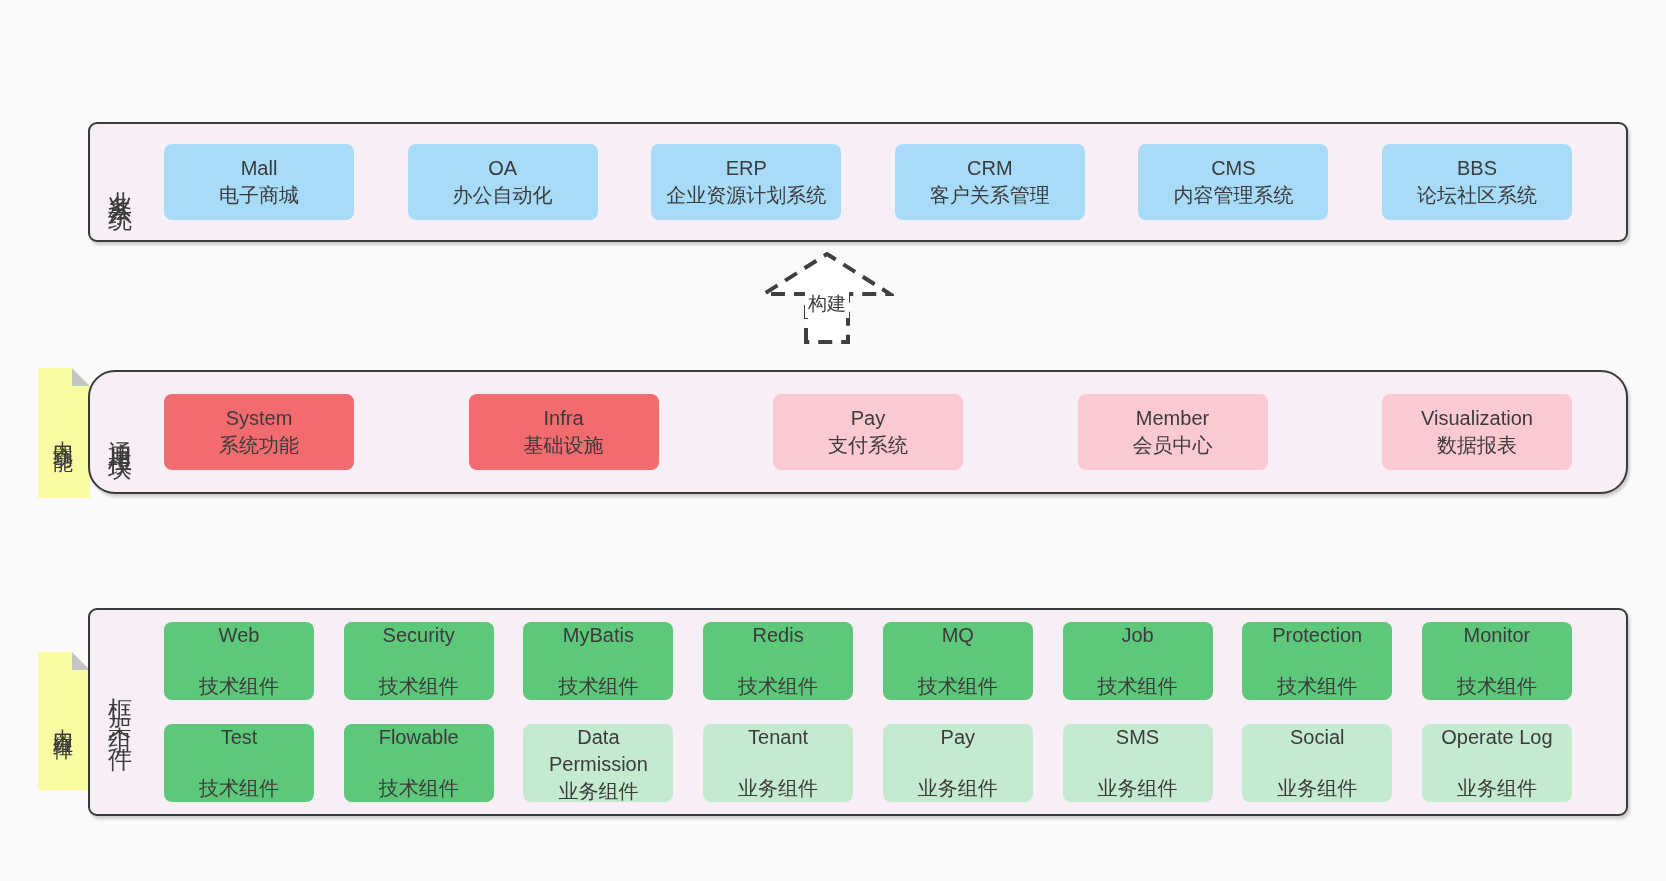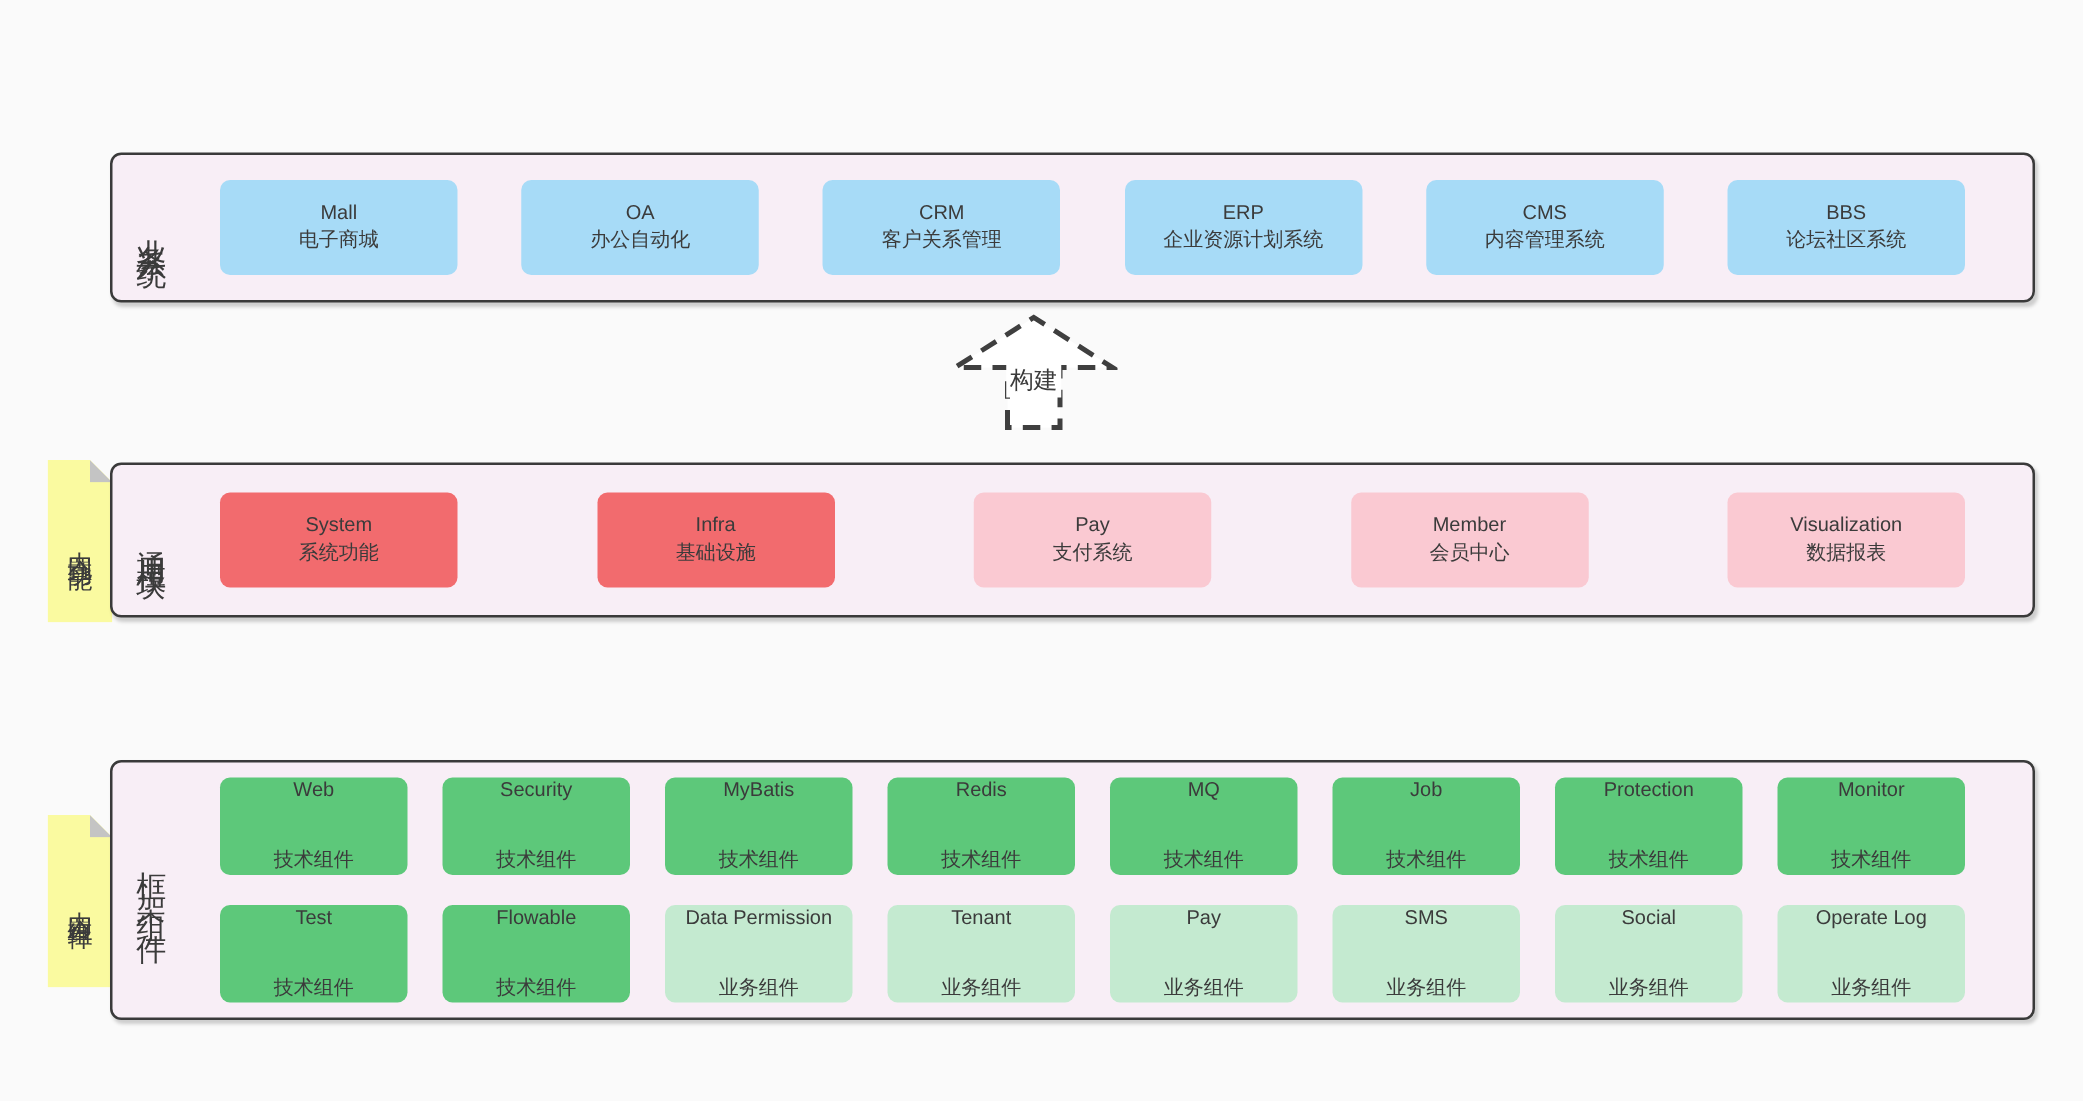--- a/index.html
+++ b/index.html
@@ -22,21 +22,21 @@
     background: var(--c-band, #f8eef6);
     border: 2px solid var(--c-border, #3a3a3a);
     border-radius: 9px;
     box-shadow: 2px 3px 3px rgba(0,0,0,0.18);
     display: flex;
     align-items: center;
     padding: 0 54px 0 14px;
     z-index: 2;
   }
   .band--business { top: 122px; height: 120px; }
-  .band--modules  { top: 370px; height: 124px; }
+  .band--modules  { top: 370px; height: 124px; border-radius: 27px; }
   .band--frame    { top: 608px; height: 208px; }
 
   .band-label {
     writing-mode: vertical-rl;
     text-orientation: upright;
     font-size: 24px;
     letter-spacing: 5px;
     margin-right: 28px;
     white-space: nowrap;
     color: var(--c-text, #3b3b3b);
@@ -48,23 +48,22 @@
 
   .box {
     width: 190px;
     height: 76px;
     border-radius: 8px;
     display: flex;
     flex-direction: column;
     align-items: center;
     justify-content: center;
     text-align: center;
-    font-size: 16px;
+    font-size: 20px;
     line-height: 1.35;
-    margin-left: 12px;
   }
   .band--frame .box { width: 150px; height: 78px; justify-content: space-between; }
   .box-title { max-width: 120px; }
 
   .v-blue       { background: var(--c-blue, #a7dbf7); }
   .v-red        { background: var(--c-red, #f26b6e); }
   .v-pink       { background: var(--c-pink, #fac9d2); }
   .v-green      { background: var(--c-green, #5dc87a); }
   .v-lightgreen { background: var(--c-lightgreen, #c4ead0); }
 
@@ -139,26 +138,26 @@
 
       <div class="box v-blue">
             <div class="box-title">Mall</div>
             <div class="box-subtitle">电子商城</div>
           </div>
           <div class="box v-blue">
             <div class="box-title">OA</div>
             <div class="box-subtitle">办公自动化</div>
           </div>
           <div class="box v-blue">
+            <div class="box-title">ERP</div>
+            <div class="box-subtitle">企业资源计划系统</div>
+          </div>
+          <div class="box v-blue">
             <div class="box-title">CRM</div>
             <div class="box-subtitle">客户关系管理</div>
-          </div>
-          <div class="box v-blue">
-            <div class="box-title">ERP</div>
-            <div class="box-subtitle">企业资源计划系统</div>
           </div>
           <div class="box v-blue">
             <div class="box-title">CMS</div>
             <div class="box-subtitle">内容管理系统</div>
           </div>
           <div class="box v-blue">
             <div class="box-title">BBS</div>
             <div class="box-subtitle">论坛社区系统</div>
           </div>
         </div>

